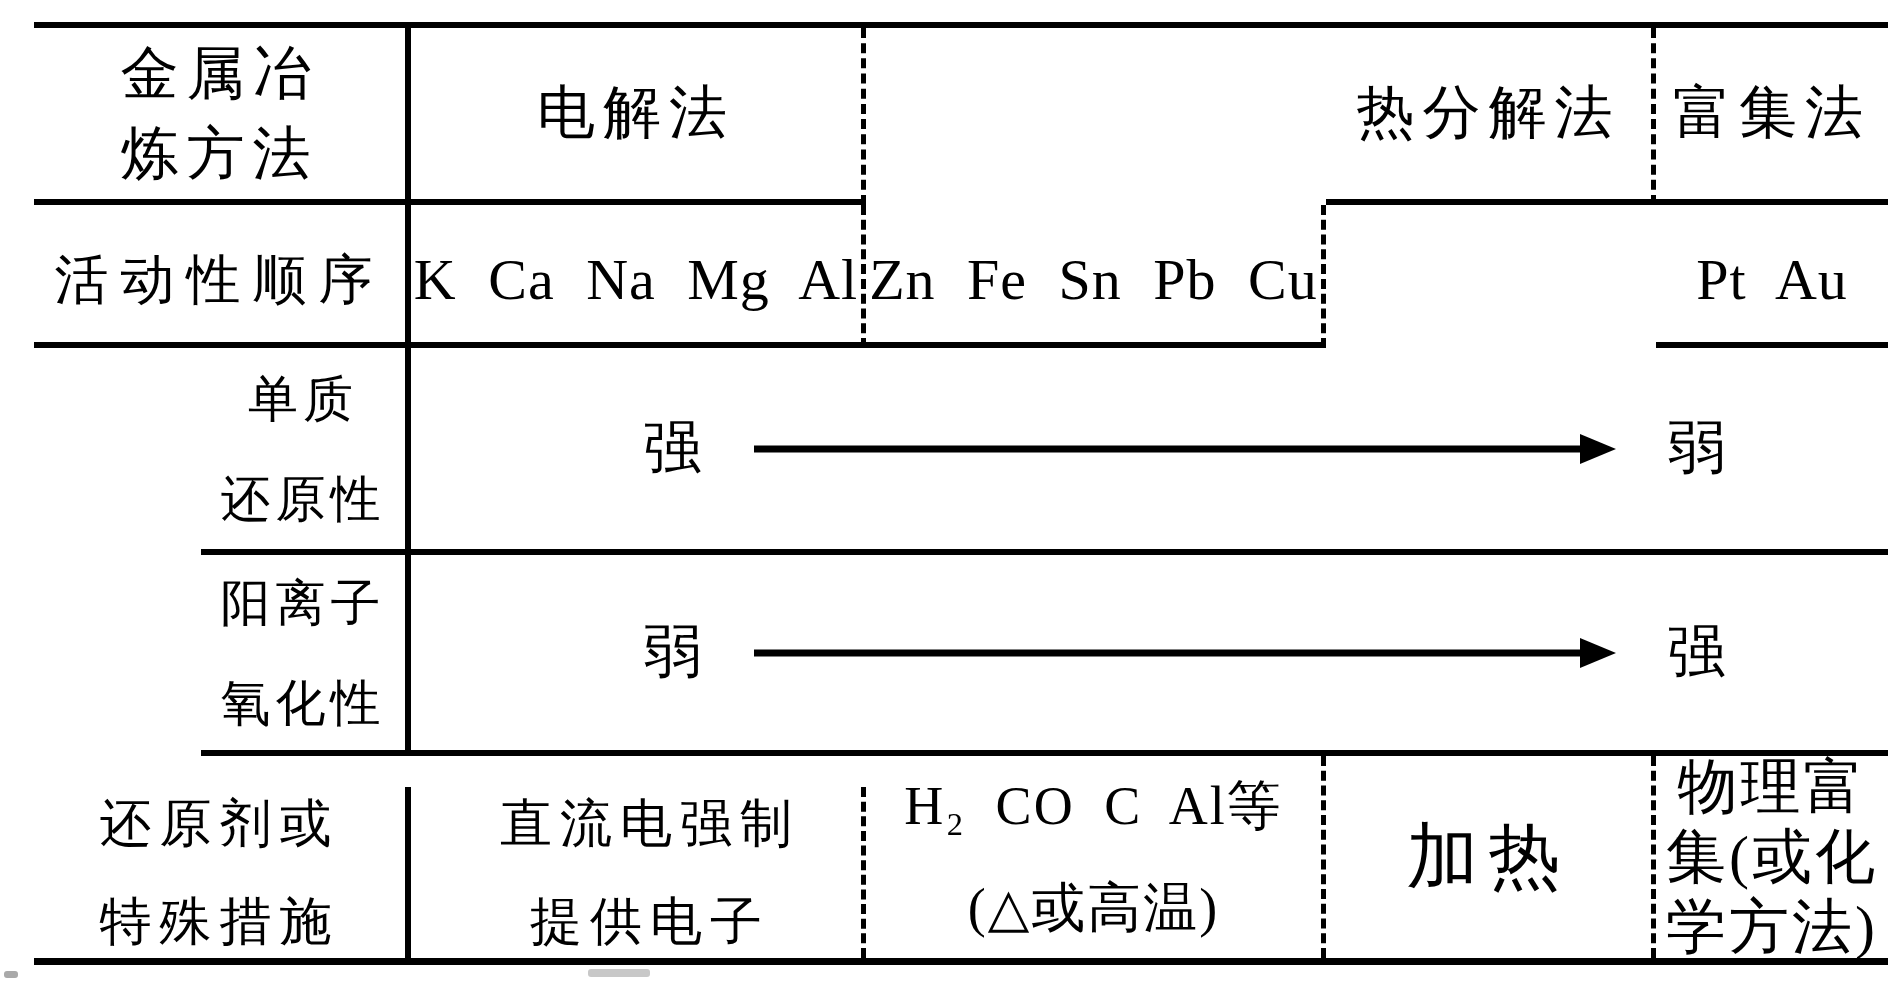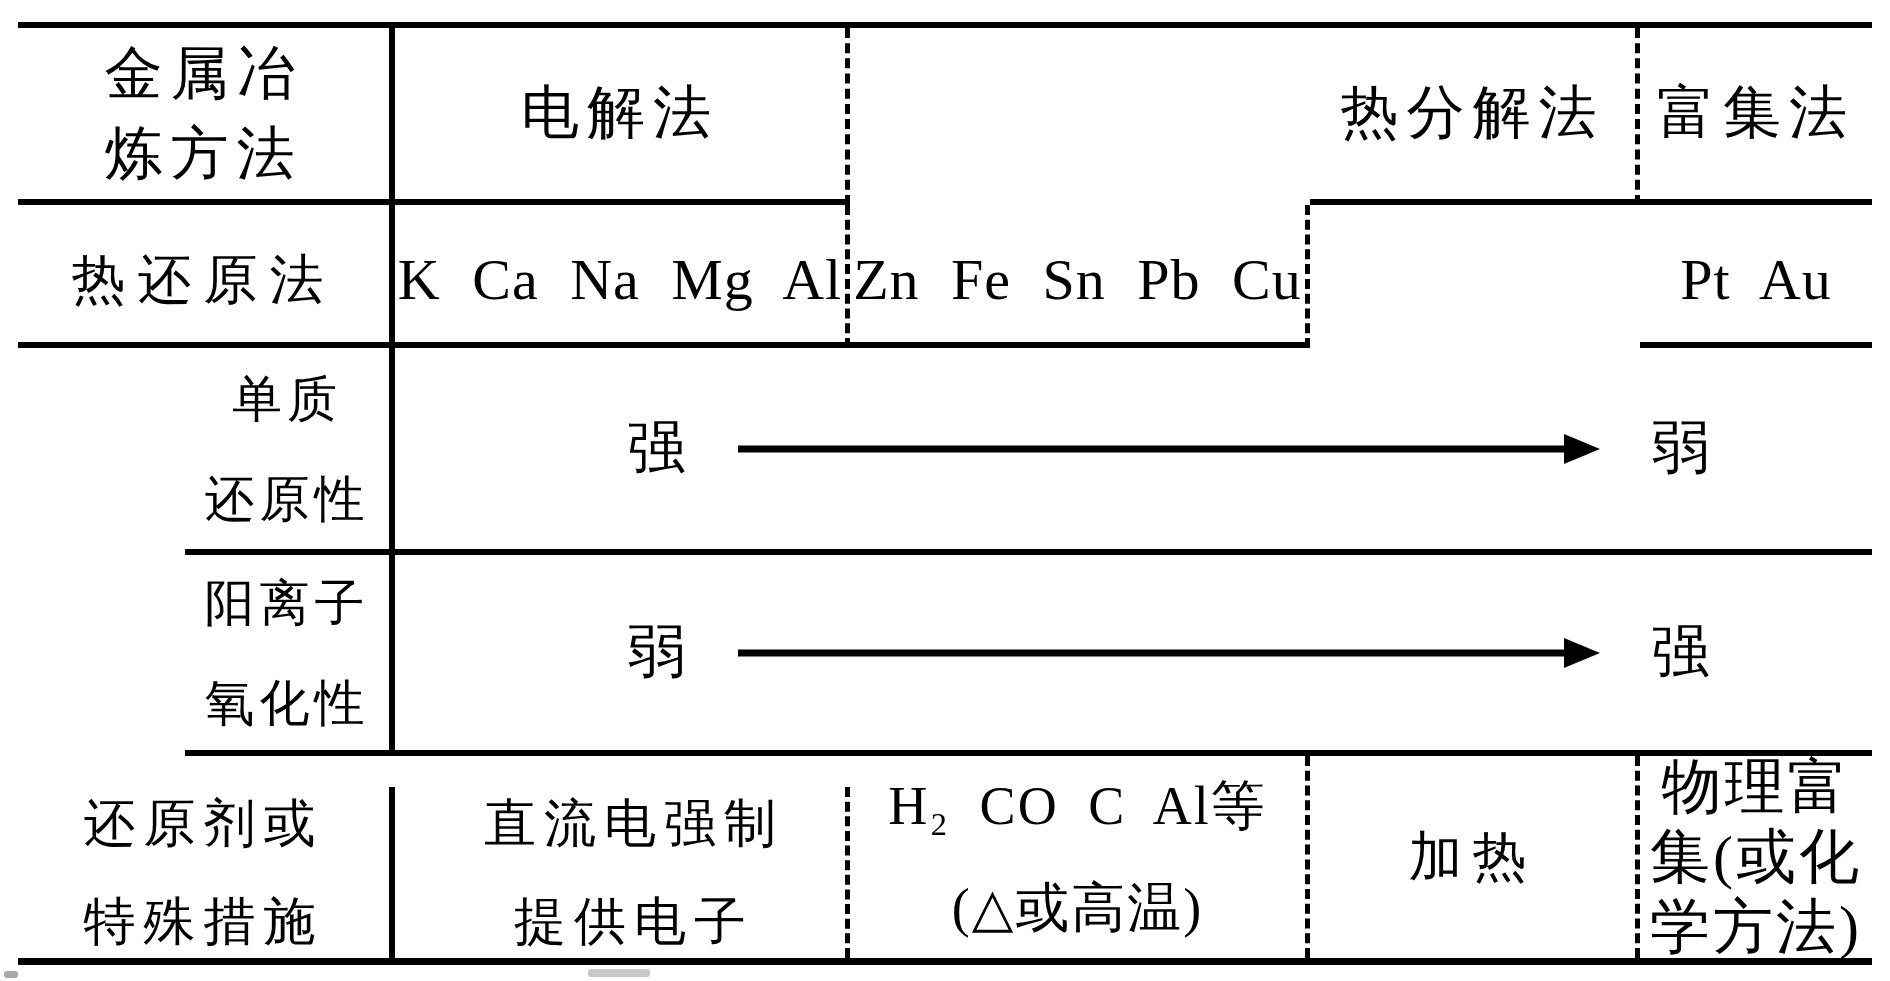--- a/index.html
+++ b/index.html
@@ -9,21 +9,21 @@
     height: 981px;
     background: #ffffff;
     color: #000;
     font-family: "Liberation Serif", "DejaVu Serif", serif;
     overflow: hidden;
   }
 
   
   .tbl {
     position: absolute;
-    left: 18px;
+    left: 34px;
     top: 22px;
     width: 1854px;
     height: 943px;
     box-sizing: border-box;
     border-top: 6px solid #000;
     border-bottom: 7px solid #000;
     display: grid;
     grid-template-columns: 167px 210px 455px 460px 330px 232px;
     grid-template-rows: 177px 143px 207px 201px 202px;
   }
@@ -74,21 +74,21 @@
   
   .hdr        { font-size: 58px; letter-spacing: 8px; }
   .hdr-multi  { line-height: 80px; }
   .latin      { font-size: 58px; letter-spacing: 1px; word-spacing: 16px; }
   .activity   { font-size: 54px; letter-spacing: 12px; padding-top: 14px; }
   .pad-dn     { padding-top: 14px; }
   .vlabel     { font-size: 50px; letter-spacing: 10px; line-height: 95px; }
   .sublabel   { font-size: 50px; letter-spacing: 5px; line-height: 100px; }
   .measures   { font-size: 52px; letter-spacing: 8px; line-height: 98px; margin-top: 31px; }
   .reagents   { font-size: 54px; letter-spacing: 2px; word-spacing: 14px; line-height: 102px; }
-  .heatcell   { font-size: 54px; letter-spacing: 10px; }
+  .heatcell   { font-size: 72px; letter-spacing: 10px; }
   .enrich     { font-size: 60px; letter-spacing: 3px; line-height: 70px; }
 
   
   .arrow-cell {
     flex-direction: row;
     gap: 52px;
     padding-left: 70px;
     font-size: 58px;
     letter-spacing: 0;
   }
@@ -128,21 +128,21 @@
 <div id="screen">
 
   <div class="tbl">
 
     <div class="cell r1c1 br-solid bb hdr hdr-multi">金属冶
 炼方法</div>
     <div class="cell r1c2 br-dash bb hdr">电解法</div>
     <div class="cell r1c4 br-dash bb hdr">热分解法</div>
     <div class="cell r1c5 bb hdr">富集法</div>
 
-    <div class="cell r2c1 br-solid bb activity">热还原法</div>
+    <div class="cell r2c1 br-solid bb activity">活动性顺序</div>
     <div class="cell r2c2 br-dash bb latin pad-dn">K Ca Na Mg Al</div>
     <div class="cell r2c3 br-dash bb latin pad-dn">Zn Fe Sn Pb Cu</div>
     <div class="cell r2c5 bb latin pad-dn">Pt Au</div>
 
 
     <div class="cell r3sub br-solid bb sublabel">单质
 还原性</div>
     <div class="cell r3arr bb arrow-cell">
       <span>强</span>
       <span class="arrow"></span>

